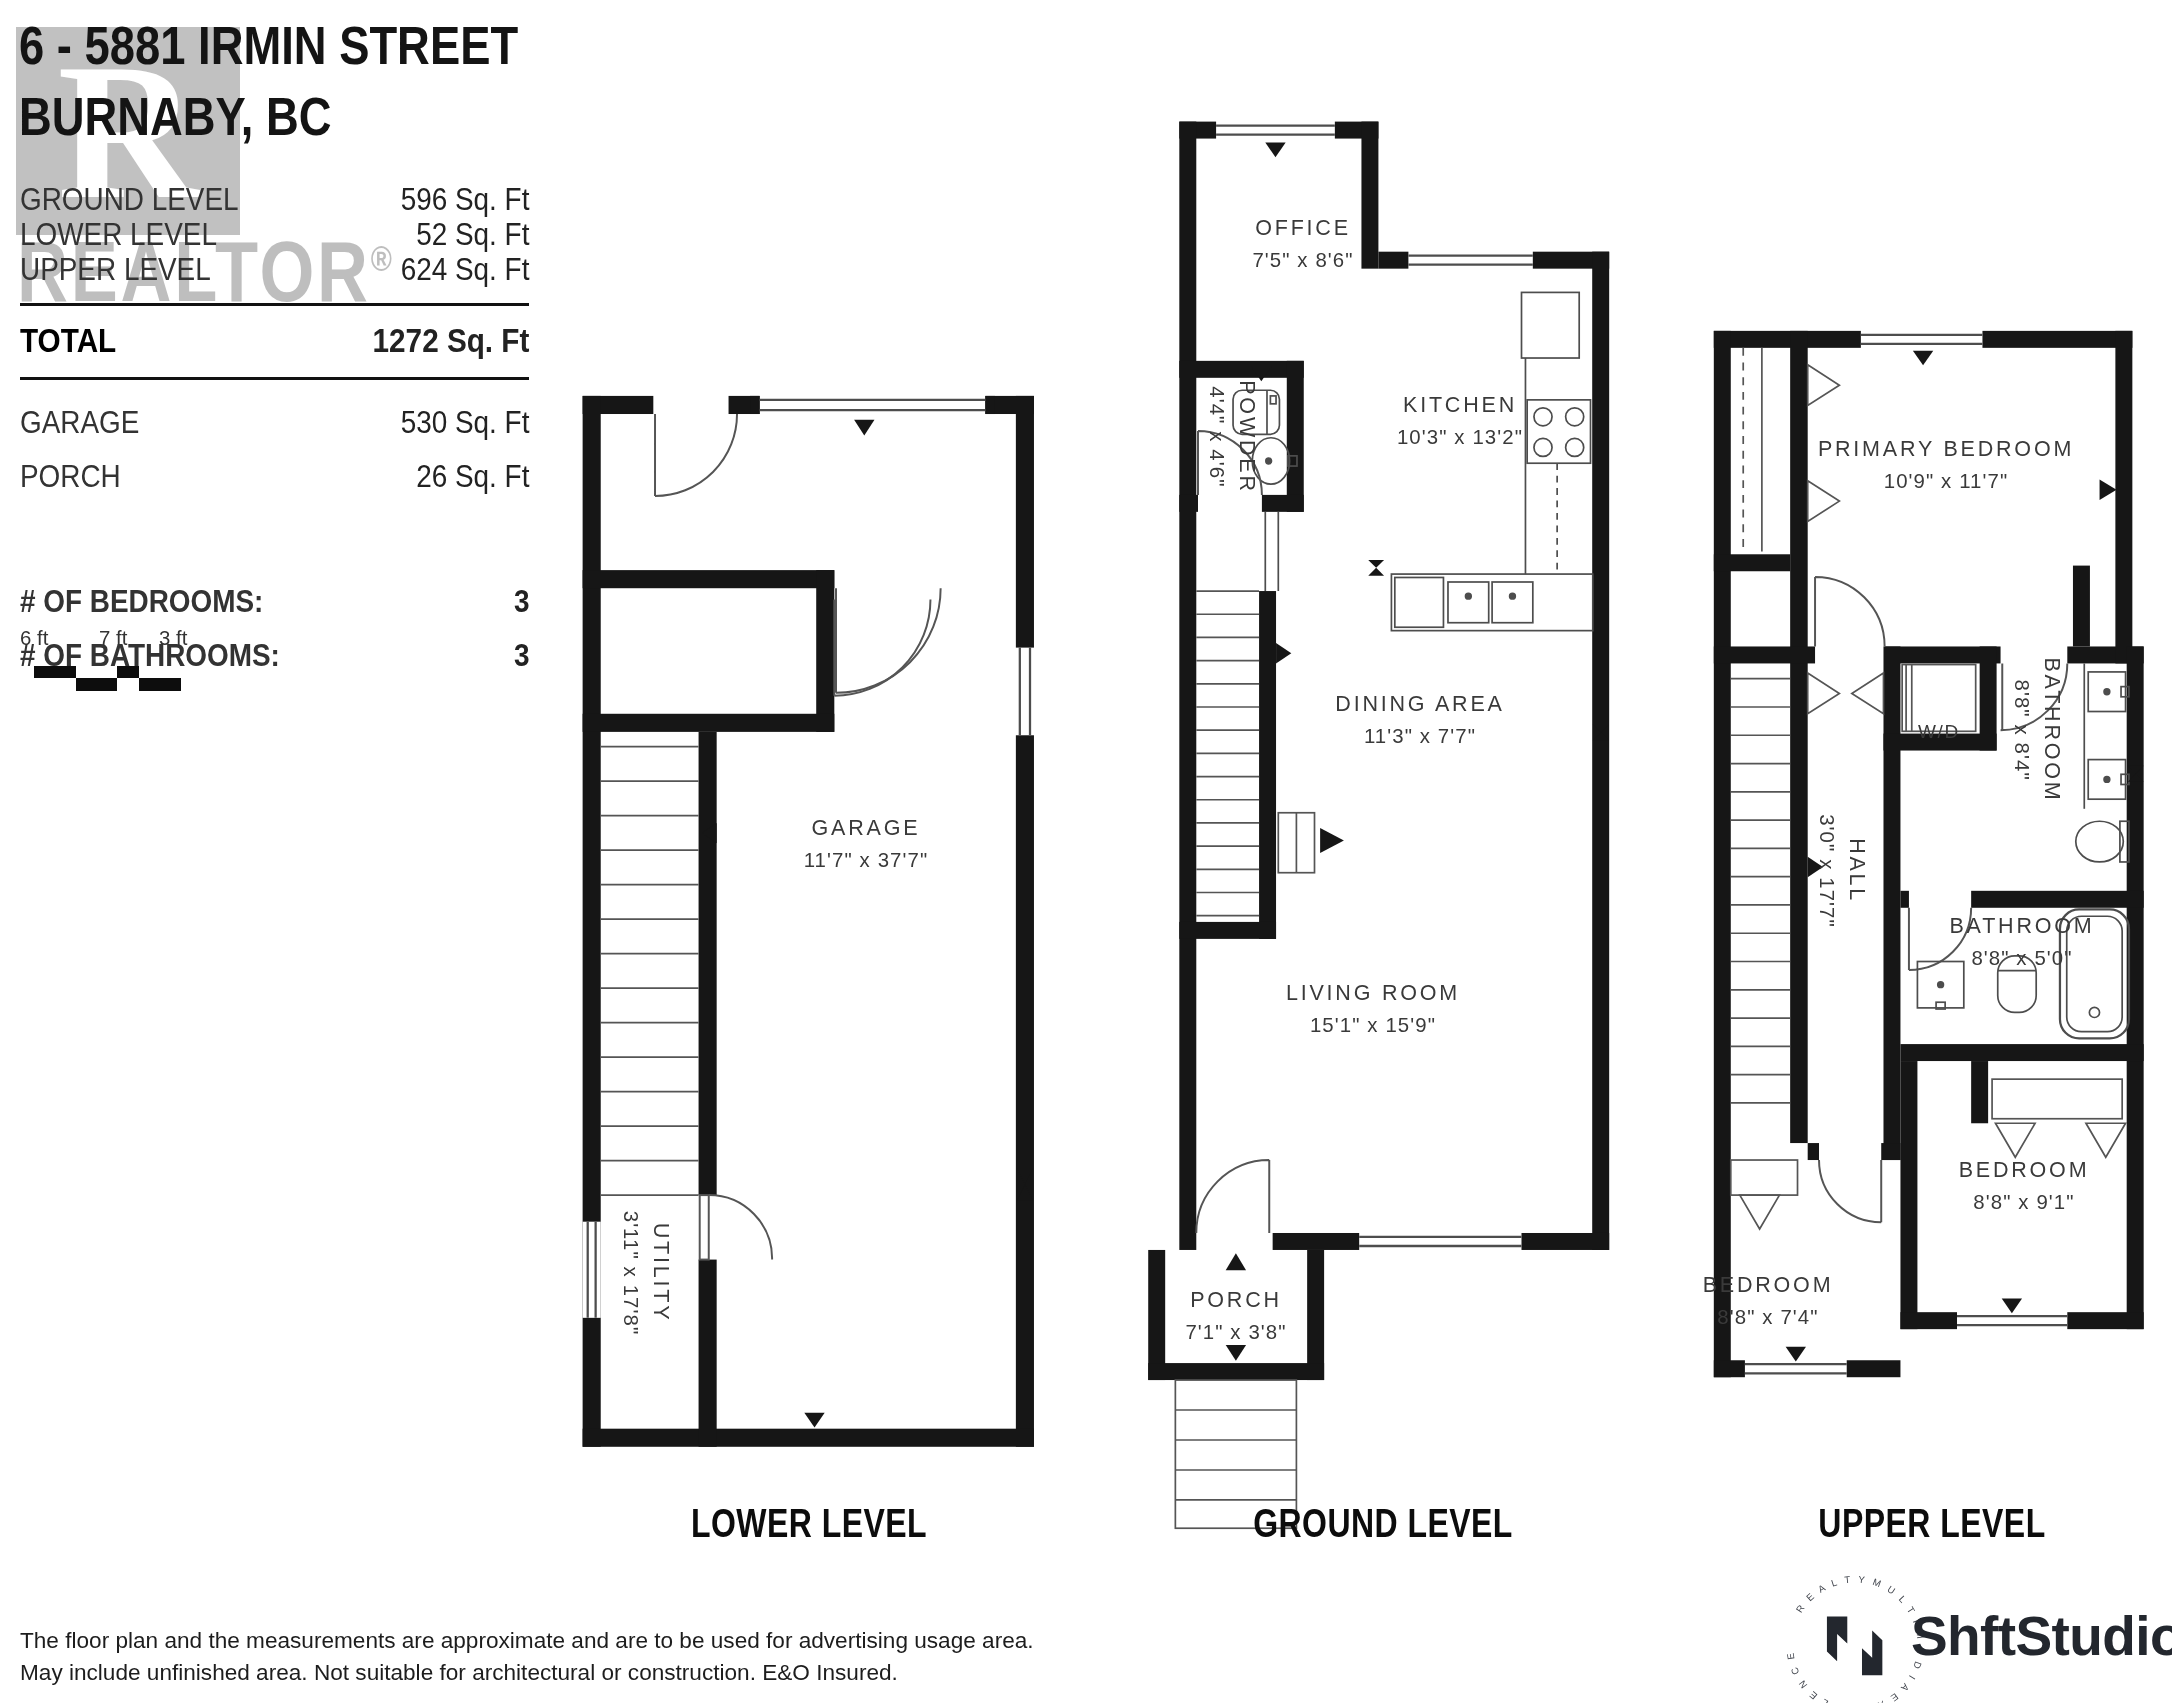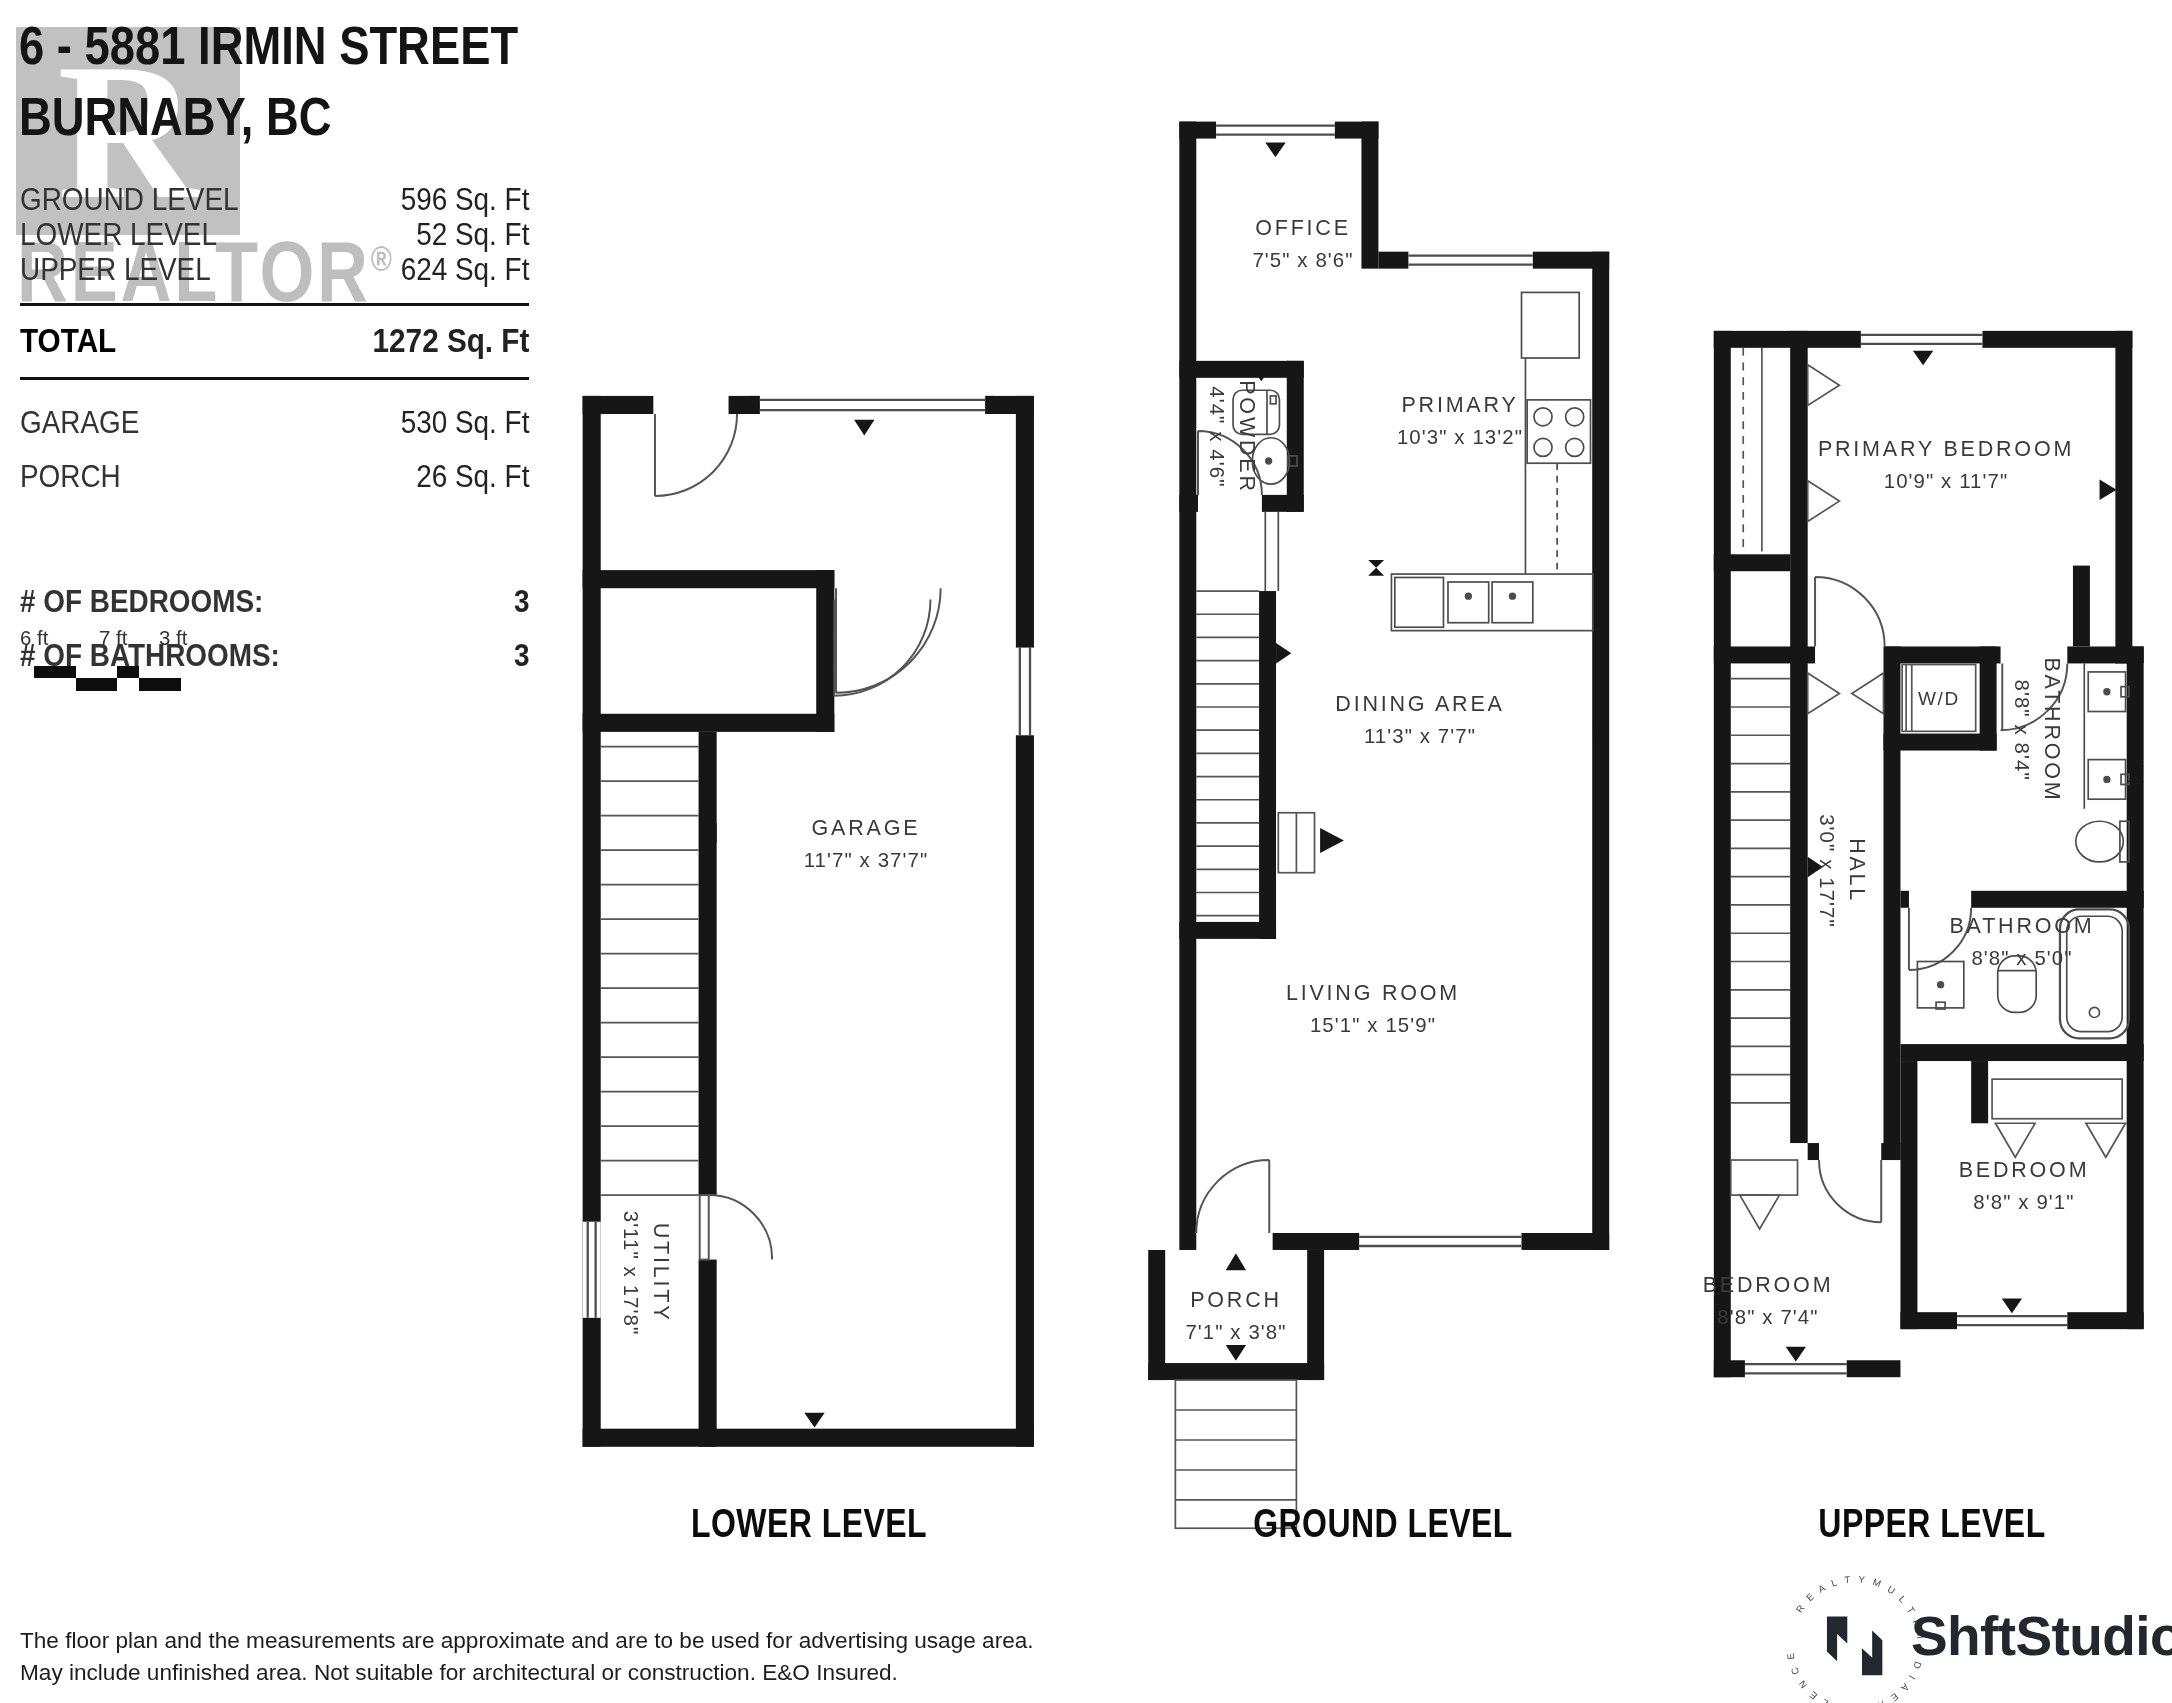--- a/index.html
+++ b/index.html
@@ -338,41 +338,41 @@
 
 <div class="abs room-label" style="left:1303px;top:244px">
   <div class="nm">OFFICE</div>
     <div class="dm">7'5" x 8'6"</div>
 </div>
 <div class="abs vlabel" style="left:1232px;top:437px">
   <span class="dm">4'4" x 4'6"</span>
     <span class="nm">POWDER</span>
 </div>
 <div class="abs room-label" style="left:1460px;top:421px">
-  <div class="nm">PRIMARY</div>
+  <div class="nm">KITCHEN</div>
     <div class="dm">10'3" x 13'2"</div>
 </div>
 <div class="abs room-label" style="left:1420px;top:720px">
   <div class="nm">DINING AREA</div>
     <div class="dm">11'3" x 7'7"</div>
 </div>
 <div class="abs room-label" style="left:1373px;top:1009px">
   <div class="nm">LIVING ROOM</div>
     <div class="dm">15'1" x 15'9"</div>
 </div>
 <div class="abs room-label" style="left:1236px;top:1316px">
   <div class="nm">PORCH</div>
     <div class="dm">7'1" x 3'8"</div>
 </div>
 
 <div class="abs room-label" style="left:1946px;top:465px">
   <div class="nm">PRIMARY BEDROOM</div>
     <div class="dm">10'9" x 11'7"</div>
 </div>
-<div class="abs wd-label" style="left:1939px;top:699px">
+<div class="abs wd-label" style="left:1939px;top:732px">
   <span>W/D</span>
 </div>
 <div class="abs vlabel" style="left:2037px;top:730px">
   <span class="dm">8'8" x 8'4"</span>
     <span class="nm">BATHROOM</span>
 </div>
 <div class="abs vlabel" style="left:1842px;top:871px">
   <span class="dm">3'0" x 17'7"</span>
     <span class="nm">HALL</span>
 </div>

